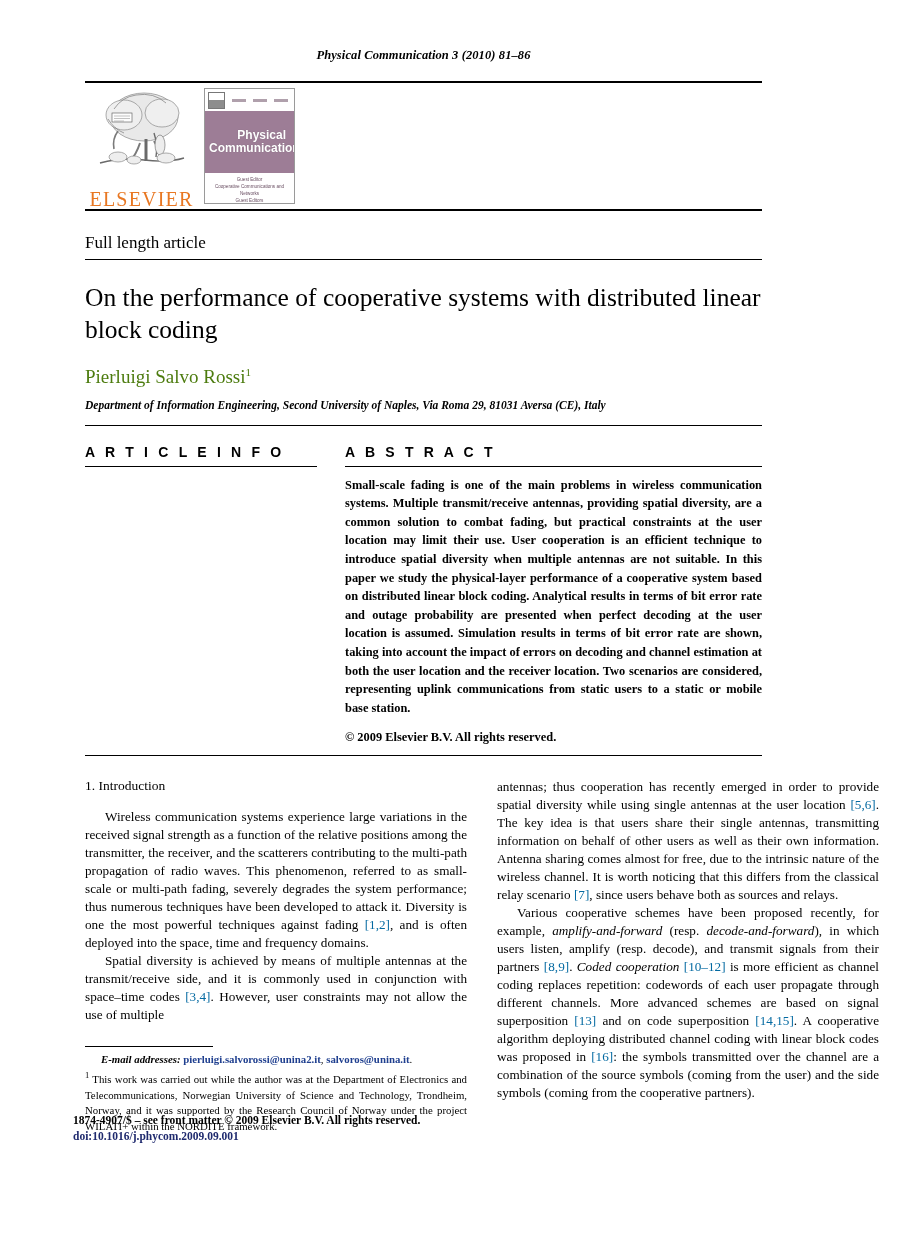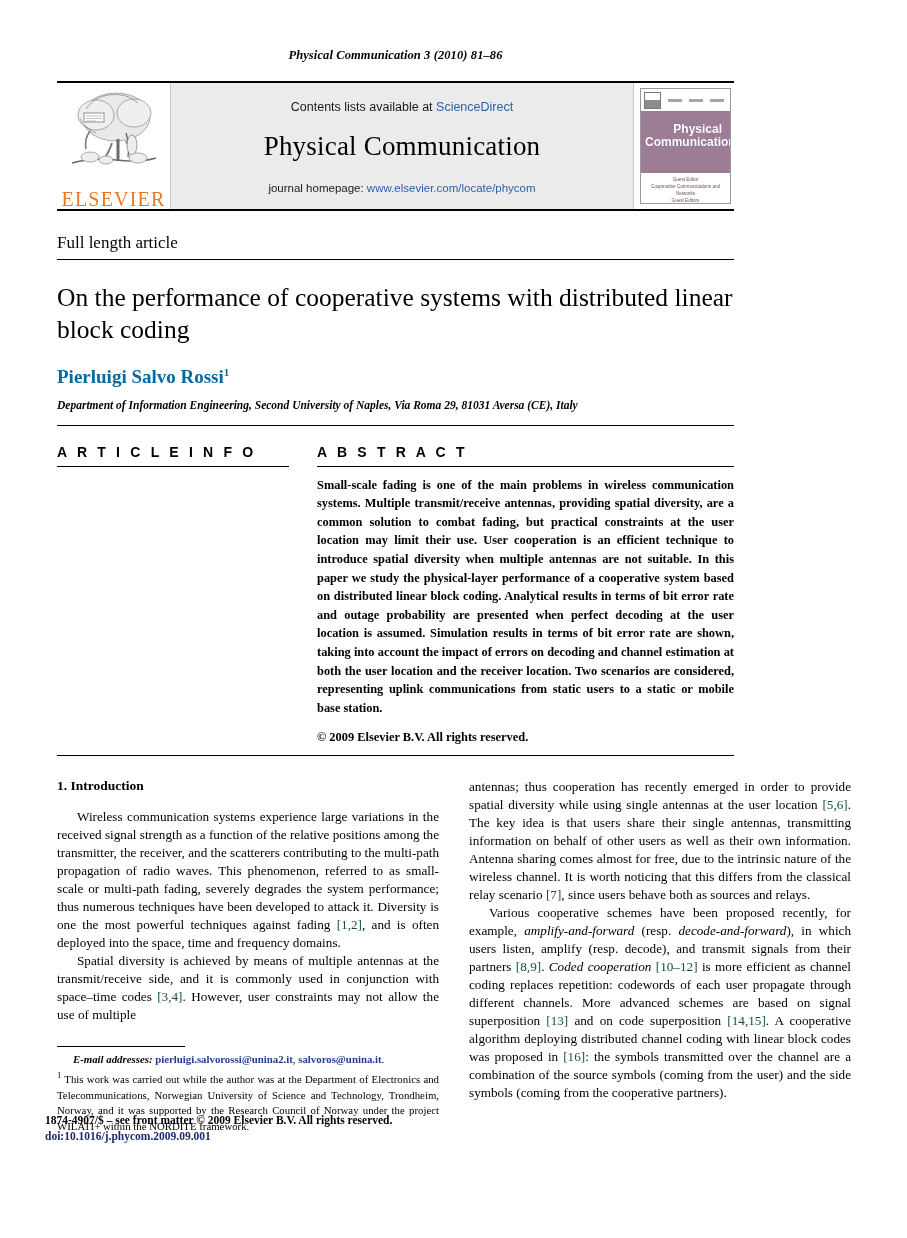--- a/index.html
+++ b/index.html
@@ -14,20 +14,21 @@
     color: #000000;
     position: relative;
     overflow: hidden;
   }
   .page {
     position: relative;
     width: 791px;
     height: 1238px;
     padding: 0;
     box-sizing: border-box;
+    margin-left: 28px;
   }
 
   
   .running-head {
     text-align: center;
     font-size: 12.5px;
     font-weight: bold;
     font-style: italic;
     padding-top: 48px;
     letter-spacing: .1px;
@@ -122,21 +123,21 @@
   .cover-chip {
     width: 15px; height: 15px; border: 1px solid #777;
     background: linear-gradient(#fff 50%, #8d8d8d 50%);
   }
   .cover-dots { flex: 1; display: flex; justify-content: space-around; }
   .cover-dots i {
     display: block; width: 14px; height: 3px; background: #b0a0ac;
   }
   .cover-title {
     position: absolute;
-    top: 34px; left: 4px; right: 4px;
+    top: 40px; left: 4px; right: 4px;
     color: #ffffff;
     font-family: "Liberation Sans", sans-serif;
     font-weight: bold;
     font-size: 12px;
     line-height: 1.05;
     text-shadow: 0 0 1px rgba(0,0,0,.25);
   }
   .cover-title .l1 { display: block; text-align: right; padding-right: 4px;}
   .cover-title .l2 { display: block; text-align: left; }
   .cover-sub {
@@ -158,22 +159,22 @@
   }
   .title {
     margin: 22px 57px 0 57px;
     font-size: 25.5px;
     line-height: 1.26;
     font-weight: normal;
   }
   .authors {
     margin: 20px 57px 0 57px;
     font-size: 19px;
-    color: #0369a1;
-    font-weight: bold;
+    color: #4d7c0f;
+    font-weight: normal;
   }
   .authors sup { font-size: 11px; vertical-align: super; }
   .affiliation {
     margin: 10px 57px 0 57px;
     font-size: 11.5px;
     font-style: italic;
     font-weight: bold;
   }
   .head-rule {
     margin: 14px 57px 0 57px;
@@ -223,32 +224,32 @@
   
   .body-cols {
     margin: 22px 57px 0 57px;
     display: flex;
     gap: 30px;
     position: relative;
   }
   .bcol { width: 382px; flex: 0 0 382px; }
   .sec-title {
     font-size: 13.5px;
-    font-weight: bold;
+    font-weight: normal;
     margin-bottom: 14px;
   }
   p.body {
     font-size: 13.2px;
     line-height: 1.365;
     text-align: justify;
     margin: 0;
     text-indent: 20px;
   }
   a.cite, .cite {
-    color: #14532d;
+    color: #0369a1;
     text-decoration: none;
   }
   .ital { font-style: italic; }
 
   
   .footnote-block {
     margin-top: 16px;
     padding-top: 6px;
   }
   .fn-rule {
@@ -312,31 +313,20 @@
             <path d="M6 76 q22 -6 44 -3 q24 3 40 -2" stroke="#6a6a6a" stroke-width="1.4"></path>
             <ellipse cx="24" cy="70" rx="9" ry="5" fill="#eeeeee" stroke="#8a8a8a"></ellipse>
             <ellipse cx="40" cy="73" rx="7" ry="4" fill="#eeeeee" stroke="#8a8a8a"></ellipse>
             <ellipse cx="72" cy="71" rx="9" ry="5" fill="#eeeeee" stroke="#8a8a8a"></ellipse>
           </g>
         </svg>
       </div>
       <div class="elsevier-word">ELSEVIER</div>
     </div>
 
-    <div class="masthead-center">
-      <div class="contents-line">
-        <span>Contents lists available at</span>
-        <span class="sd-link">ScienceDirect</span>
-      </div>
-      <div class="journal-title">Physical Communication</div>
-      <div class="homepage-line">
-        <span>journal homepage:</span>
-        <span class="homepage-url">www.elsevier.com/locate/phycom</span>
-      </div>
-    </div>
 
     <div class="cover-thumb">
       <div class="cover-inner">
         <div class="cover-topbar">
           <div class="cover-chip"></div>
           <div class="cover-dots">
               <i></i>
               <i></i>
               <i></i>
             </div>

